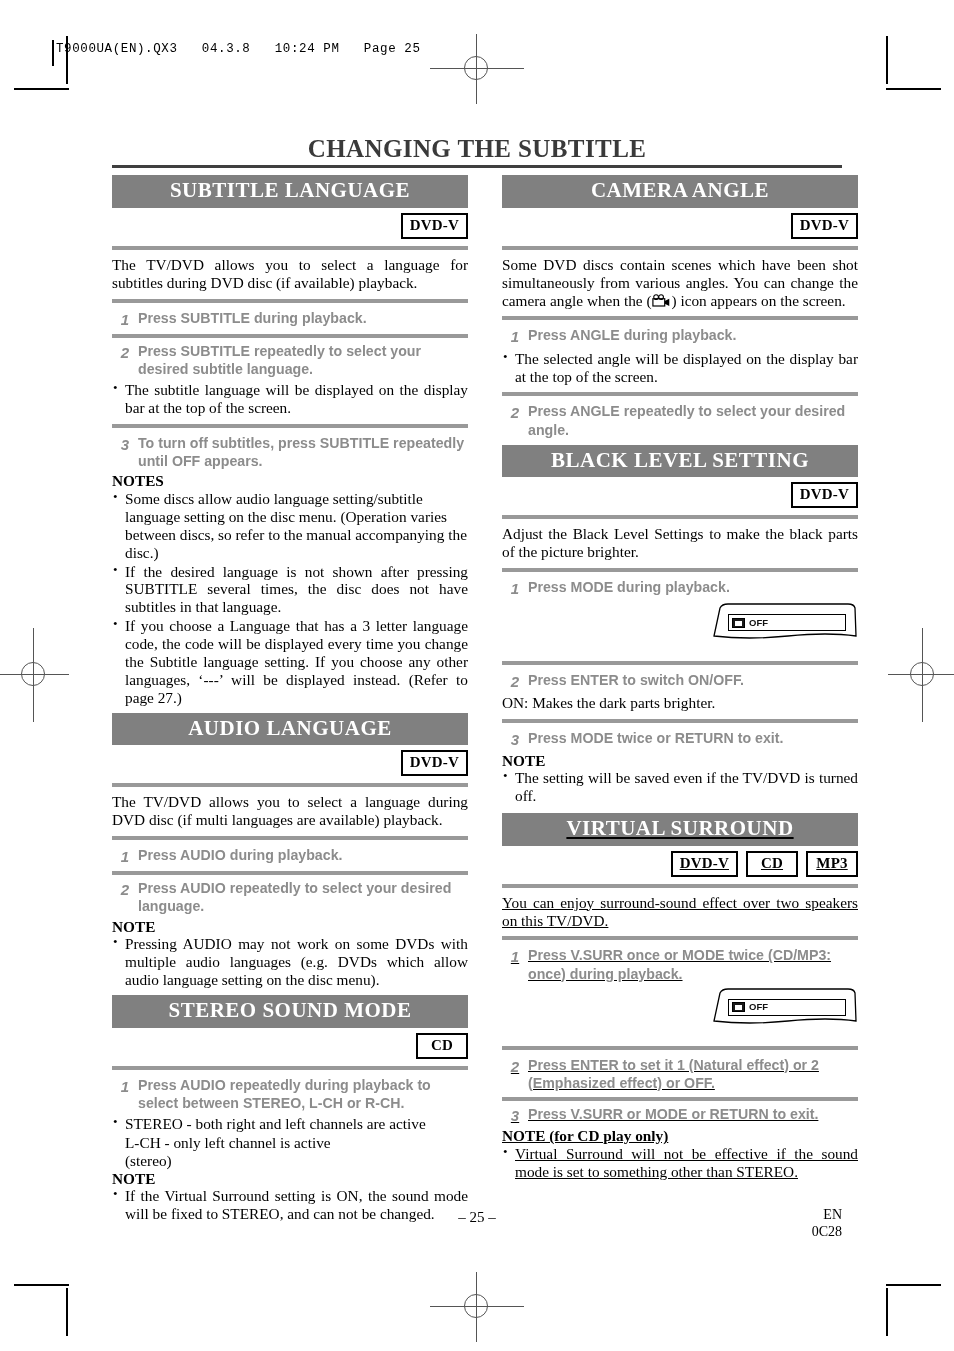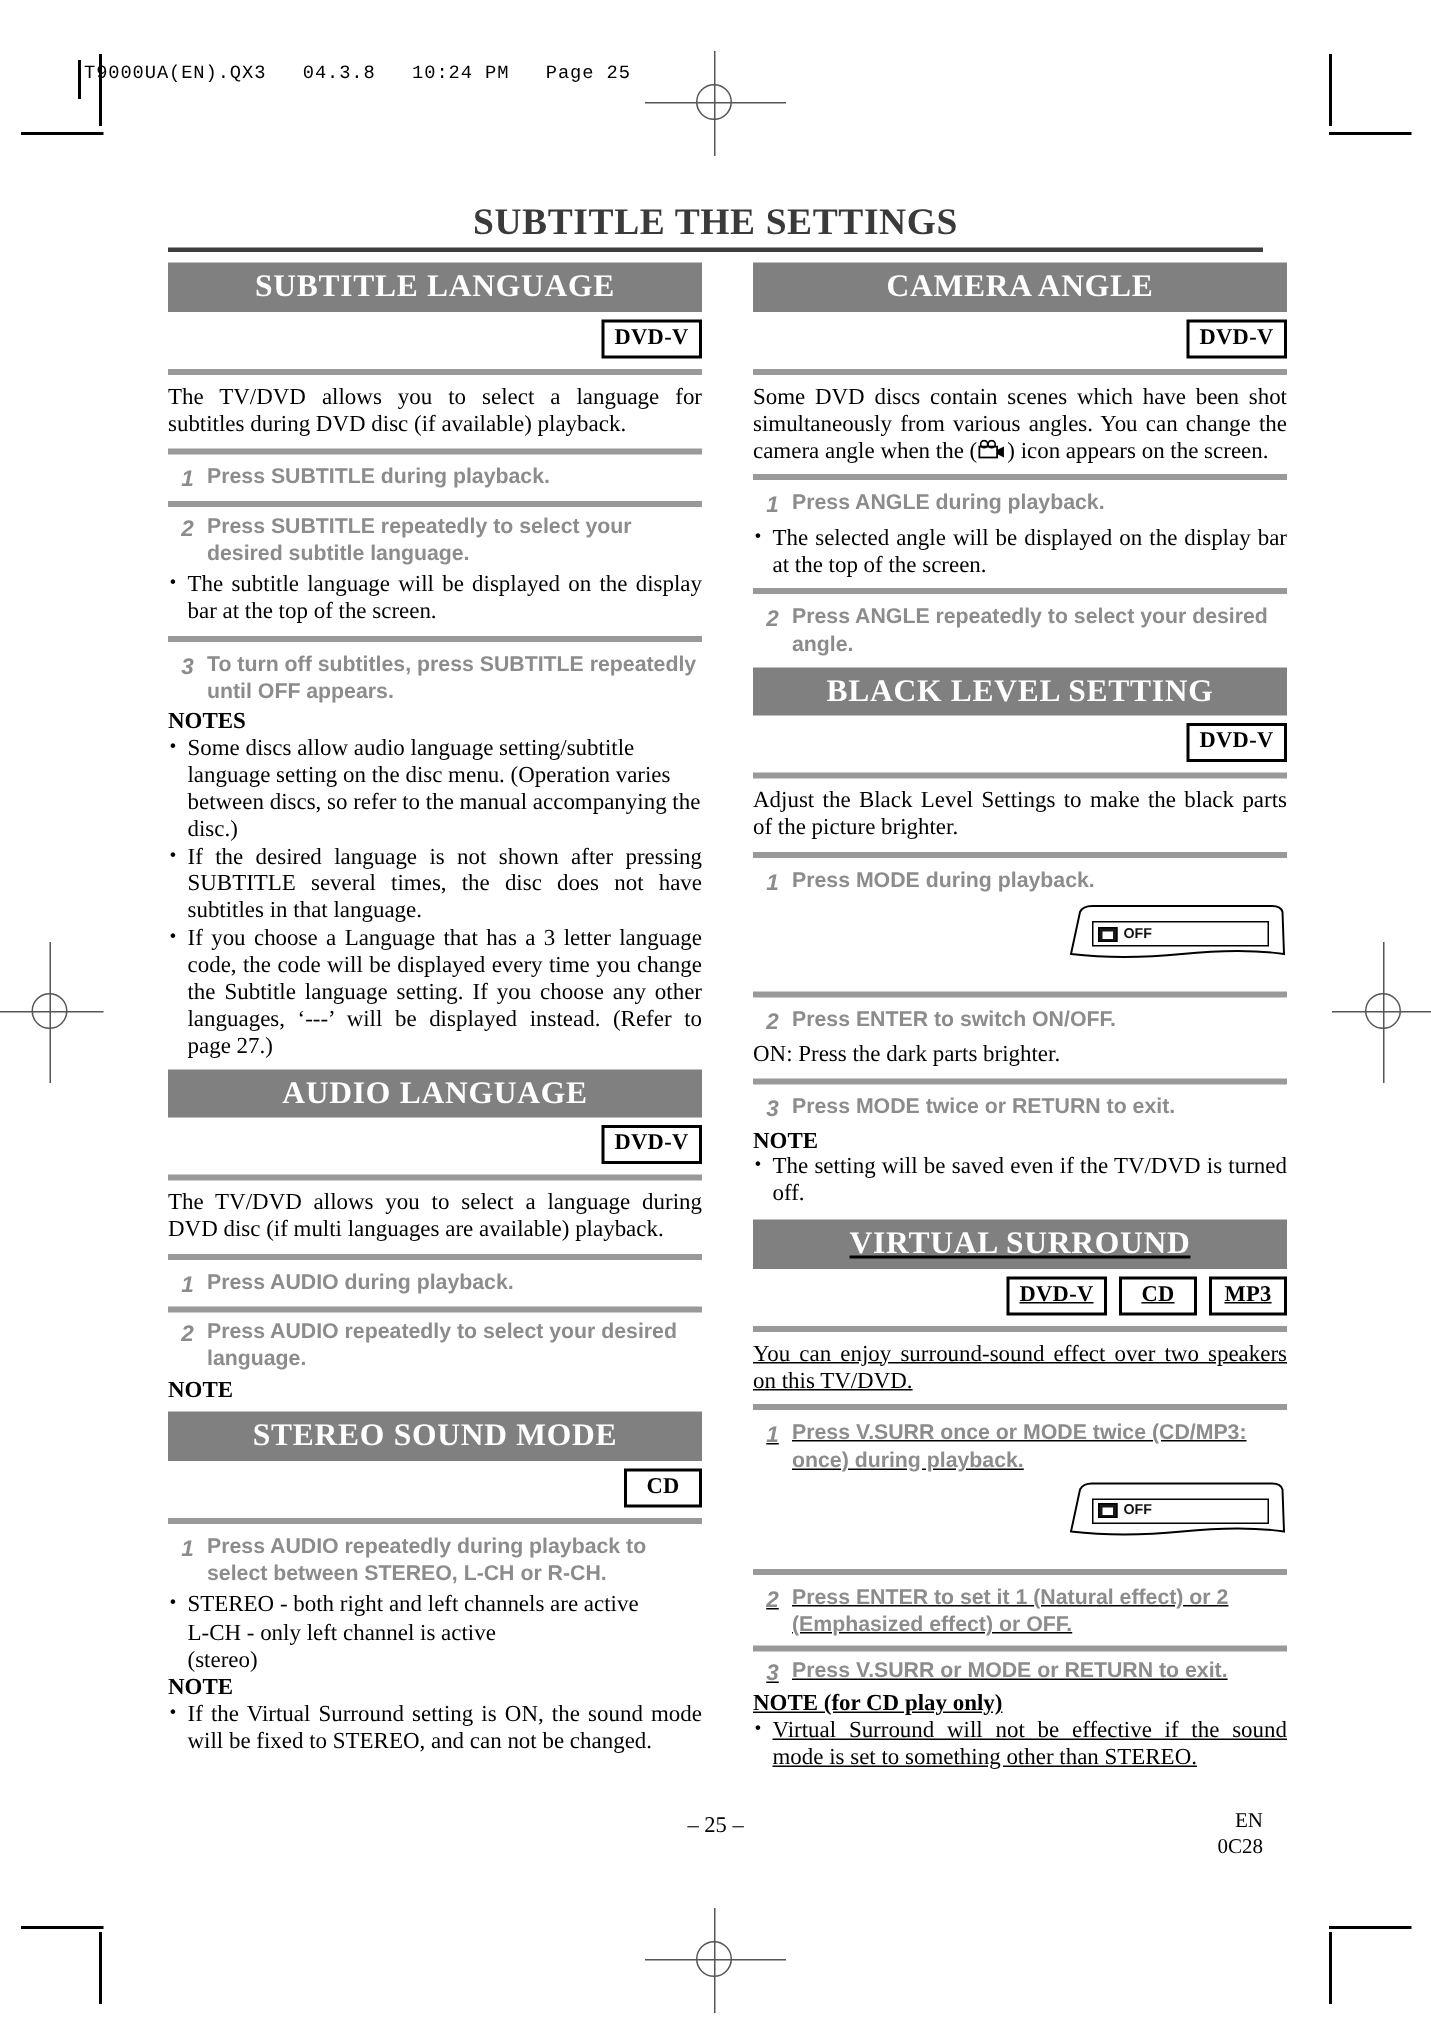--- a/index.html
+++ b/index.html
@@ -322,21 +322,21 @@
     <div class="rc"></div>
       <div class="rh"></div>
       <div class="rv"></div>
   </div>
 
   <div class="header-rule"></div>
   <div class="doc-header">T9000UA(EN).QX3   04.3.8   10:24 PM   Page 25</div>
 
   <div class="content">
 
-    <div class="page-title">SUBTITLE THE SETTINGS</div>
+    <div class="page-title">CHANGING THE SUBTITLE</div>
     <div class="title-rule"></div>
 
     <div class="columns">
 
       <div class="col">
 
         <div>
           <div class="banner">SUBTITLE LANGUAGE</div>
           <div class="badges">
             <div class="badge">DVD-V</div>
@@ -380,20 +380,23 @@
           <div class="step">
             <div class="step-num">1</div>
             <div class="step-text">Press AUDIO during playback.</div>
           </div>
           <div class="rule tight"></div>
           <div class="step">
             <div class="step-num">2</div>
             <div class="step-text">Press AUDIO repeatedly to select your desired language.</div>
           </div>
           <div class="note-head">NOTE</div>
+          <ul class="bullets">
+            <li>Pressing AUDIO may not work on some DVDs with multiple audio languages (e.g. DVDs which allow audio language setting on the disc menu).</li>
+          </ul>
         </div>
 
         <div style="margin-top:6px;">
           <div class="banner">STEREO SOUND MODE</div>
           <div class="badges">
             <div class="badge">CD</div>
           </div>
           <div class="rule"></div>
           <div class="step">
             <div class="step-num">1</div>
@@ -462,21 +465,21 @@
                 <span class="osd-chip"></span>
                 <span class="osd-label">OFF</span>
               </div>
             </div>
           </div>
           <div class="rule"></div>
           <div class="step">
             <div class="step-num">2</div>
             <div class="step-text">Press ENTER to switch ON/OFF.</div>
           </div>
-          <div class="plain-line">ON: Press the dark parts brighter.</div>
+          <div class="plain-line">ON: Makes the dark parts brighter.</div>
           <div class="rule"></div>
           <div class="step">
             <div class="step-num">3</div>
             <div class="step-text">Press MODE twice or RETURN to exit.</div>
           </div>
           <div class="note-head">NOTE</div>
           <ul class="bullets">
             <li>The setting will be saved even if the TV/DVD is turned off.</li>
           </ul>
         </div>

